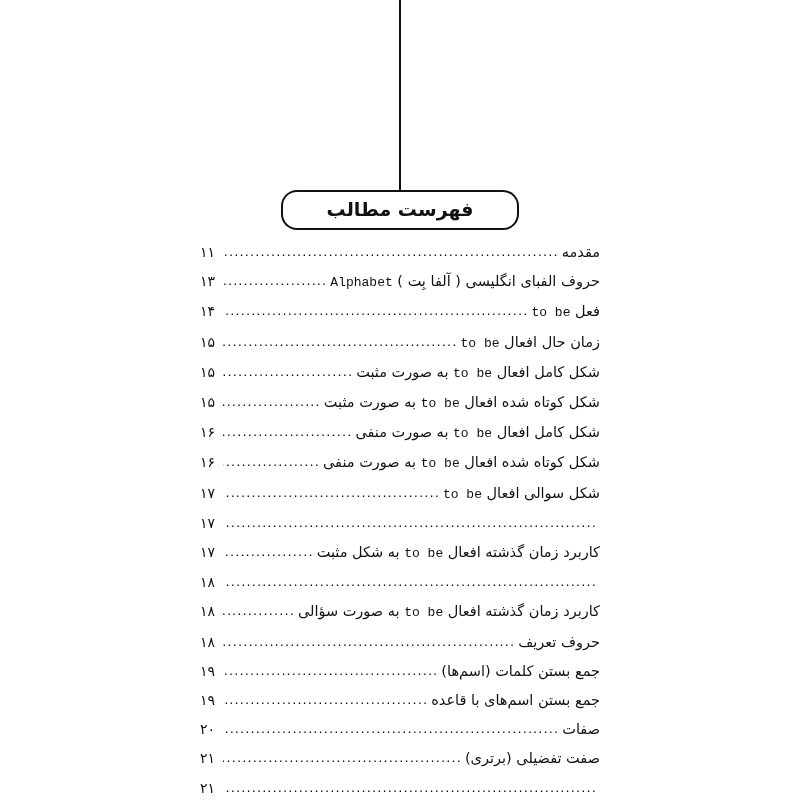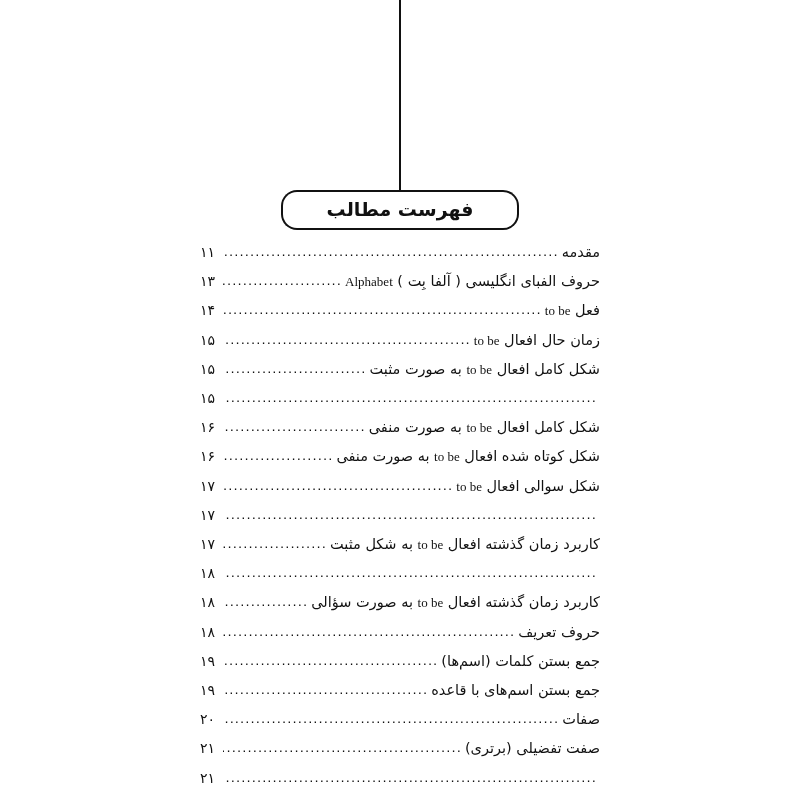--- a/index.html
+++ b/index.html
@@ -98,21 +98,21 @@
     direction: rtl;
   }
   .toc-title {
     flex: 0 0 auto;
     color: #111;
     text-align: center;
   }
   .toc-title .lat {
     direction: ltr;
     unicode-bidi: isolate;
-    font-family: Liberation Serif, serif;
+    font-family: Liberation Mono, monospace;
     font-size: 13px;
   }
   .toc-dots {
     flex: 1 1 auto;
     overflow: hidden;
     margin: 0 3px;
     color: #111;
     font-size: 13px;
     letter-spacing: 1.1px;
     white-space: nowrap;
@@ -159,20 +159,21 @@
         <span class="toc-title">زمان حال افعال <span class="lat">to be</span></span>
         <span class="toc-dots">.....................................................................................................</span>
         <span class="toc-page">۱۵</span>
       </div>
       <div class="toc-row">
         <span class="toc-title">شکل کامل افعال <span class="lat">to be</span><span> به صورت مثبت</span></span>
         <span class="toc-dots">.....................................................................................................</span>
         <span class="toc-page">۱۵</span>
       </div>
       <div class="toc-row">
+        <span class="toc-title">شکل کوتاه شده افعال <span class="lat">to be</span><span> به صورت مثبت</span></span>
         <span class="toc-dots">.....................................................................................................</span>
         <span class="toc-page">۱۵</span>
       </div>
       <div class="toc-row">
         <span class="toc-title">شکل کامل افعال <span class="lat">to be</span><span> به صورت منفی</span></span>
         <span class="toc-dots">.....................................................................................................</span>
         <span class="toc-page">۱۶</span>
       </div>
       <div class="toc-row">
         <span class="toc-title">شکل کوتاه شده افعال <span class="lat">to be</span><span> به صورت منفی</span></span>

